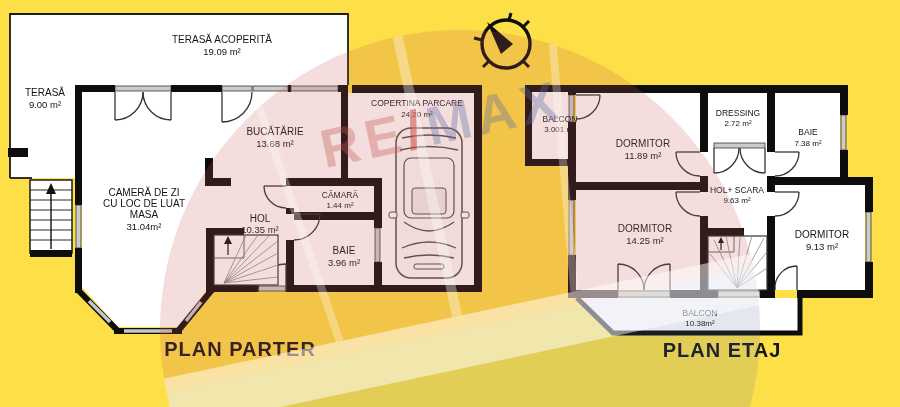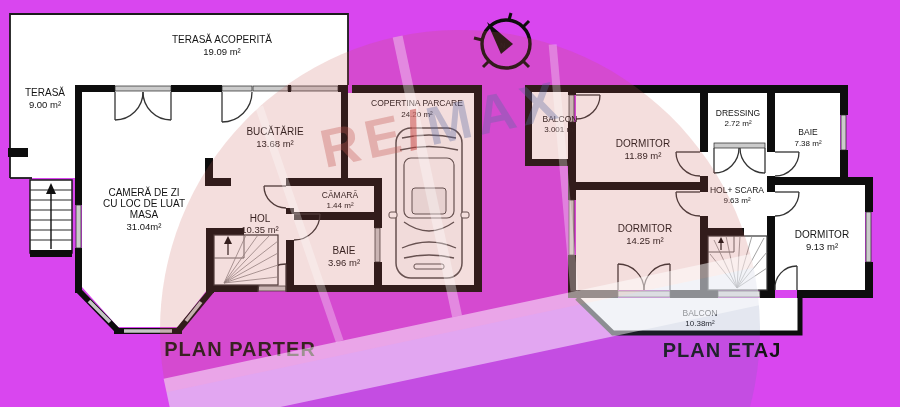--- a/index.html
+++ b/index.html
@@ -1,16 +1,16 @@
 <!DOCTYPE html>
 <html><head>
 <meta charset="utf-8">
 <style>
   html,body{margin:0;padding:0;background:#efece7;}
-  .canvas{position:relative;width:900px;height:407px;background:#d946ef;overflow:hidden;}
+  .canvas{position:relative;width:900px;height:407px;background:#fde047;overflow:hidden;}
   svg{position:absolute;left:0;top:0;}
   text{font-family:"Liberation Sans",sans-serif;fill:#141414;}
   .wall{fill:#0d0d0d;}
   .thin{fill:none;stroke:#1b1b1b;stroke-width:1.8;}
   .room{fill:#ffffff;}
   .arc{fill:none;stroke:#333;stroke-width:1.3;}
   .leaf{stroke:#333;stroke-width:1.3;}
   .sill{fill:#cbcbcb;stroke:#222;stroke-width:0.7;}
   .sline{stroke:#c6c6c6;stroke-width:3.5;}
   .fan{stroke:#8a8a8a;stroke-width:0.8;}

